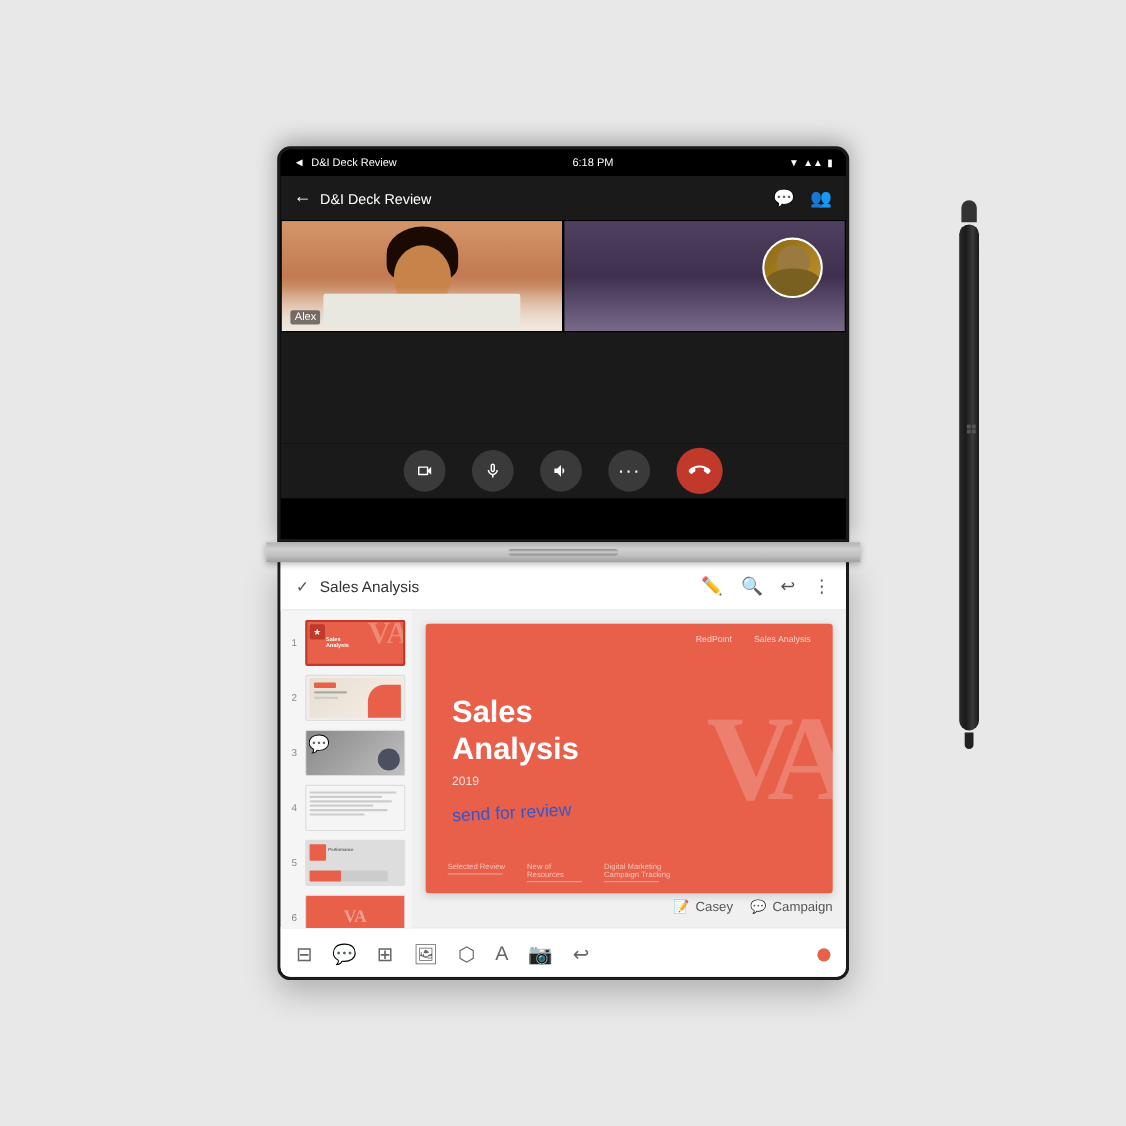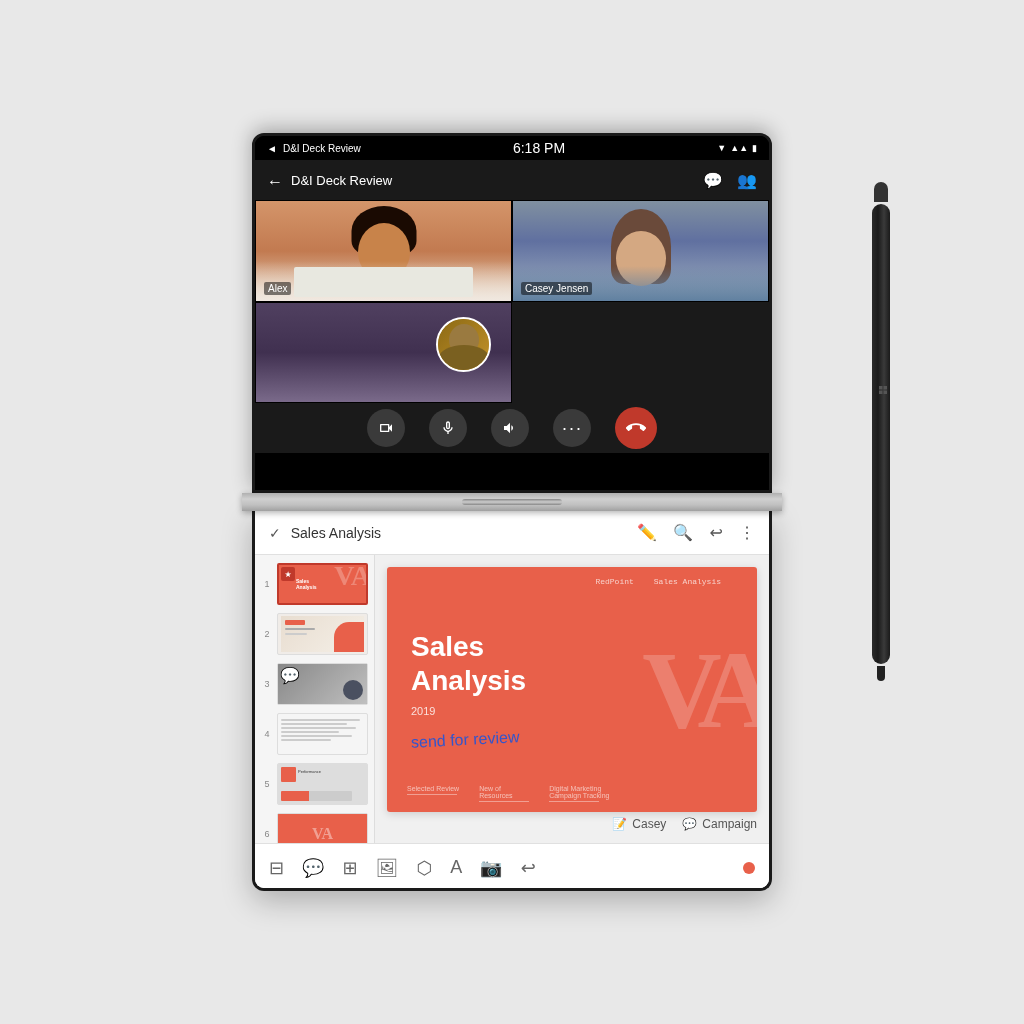--- a/index.html
+++ b/index.html
@@ -412,26 +412,25 @@
       color: #3355cc;
       font-family: 'Segoe Script', cursive, Arial;
       transform: rotate(-3deg);
       display: inline-block;
       margin-top: 10px;
     }
 
     .slide-top-labels {
       position: absolute;
       top: 10px;
-      right: 36px;
+      right: 20px;
       display: flex;
       gap: 20px;
       font-size: 8px;
       color: rgba(255,255,255,0.7);
-      font-family: Liberation Mono, monospace;
     }
 
     .slide-bottom-labels {
       position: absolute;
       bottom: 10px;
       left: 20px;
       display: flex;
       gap: 20px;
     }
 
@@ -593,21 +592,21 @@
 
     <div class="screen-top">
       <div class="camera"></div>
       <div class="power-btn"></div>
 
       <div class="status-bar">
         <div class="status-bar-left">
           <span>◄</span>
           <span>D&amp;I Deck Review</span>
         </div>
-        <div style="font-size:14px;">6:18 PM</div>
+        <div style="font-size:10px;">6:18 PM</div>
         <div class="status-bar-right">
           <span>▼</span>
           <span>▲▲</span>
           <span>▮</span>
         </div>
       </div>
 
       <div class="teams-header">
         <div class="teams-header-left">
           <span style="font-size:16px;">←</span>
@@ -626,28 +625,20 @@
 
             <div style="position:absolute;top:5px;left:50%;transform:translateX(-50%);width:65px;height:50px;background:#1a0a02;border-radius:50% 50% 30% 30%;"></div>
             <div style="position:absolute;top:22px;left:50%;transform:translateX(-50%);width:52px;height:58px;background:#c8834a;border-radius:50%;"></div>
             <div style="position:absolute;bottom:0;left:0;right:0;height:40%;background:linear-gradient(0deg,#f0e8e0,transparent);display:flex;align-items:flex-end;justify-content:center;padding-bottom:4px;">
               <div style="width:70%;height:30px;background:#e8e8e0;border-radius:2px;"></div>
             </div>
           </div>
           <div class="video-label">Alex</div>
         </div>
 
-        <div class="video-cell">
-          <div class="face-container face-bg-cool">
-            <div style="position:absolute;top:8px;left:50%;transform:translateX(-50%);width:60px;height:75px;background:#6a4a3a;border-radius:50% 50% 20% 20%;"></div>
-            <div style="position:absolute;top:30px;left:50%;transform:translateX(-50%);width:50px;height:55px;background:#d4a882;border-radius:50%;"></div>
-            <div style="position:absolute;bottom:0;left:0;right:0;height:35%;background:linear-gradient(0deg,#6080a0,transparent);"></div>
-          </div>
-          <div class="video-label">Casey Jensen</div>
-        </div>
 
 
         <div class="video-cell">
           <div class="face-container face-bg-purple">
             
           </div>
 
           <div class="small-avatar">
             <div style="width:100%;height:100%;background:linear-gradient(135deg,#8B6914,#c4932a);border-radius:50%;display:flex;align-items:center;justify-content:center;">
               <div style="width:30px;height:32px;background:#9a7a40;border-radius:50%;position:absolute;top:5px;"></div>

